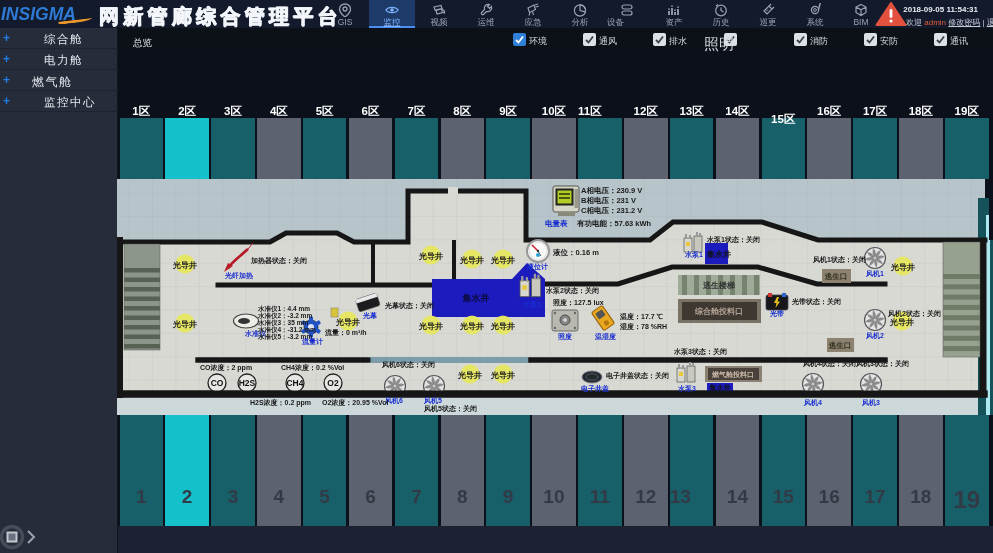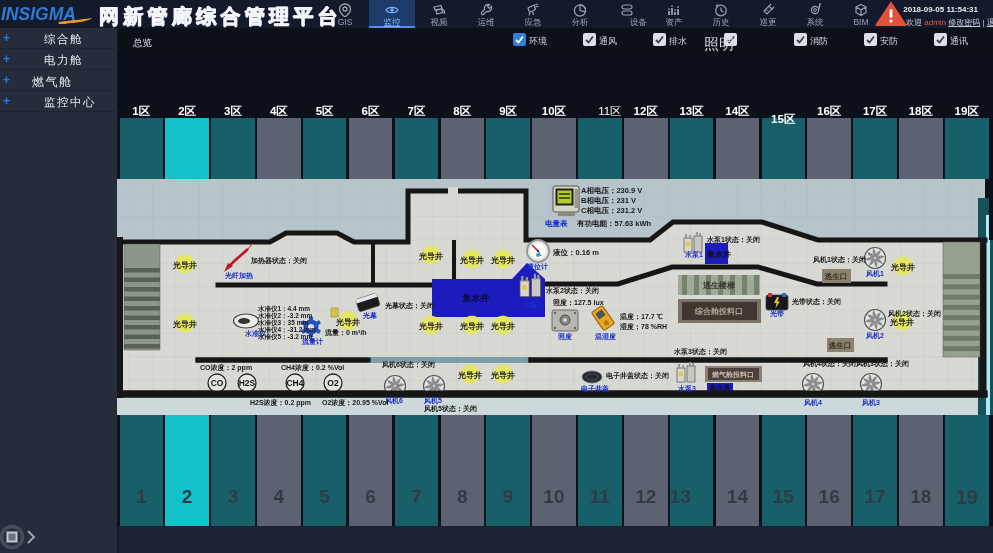--- a/index.html
+++ b/index.html
@@ -37,21 +37,21 @@
 <div class="abs" style="left:513px;top:17px;width:40px;text-align:center;font-size:8.5px;color:#99a2b2;white-space:nowrap">应急</div>
 <svg class="abs" style="left:573px;top:3px" width="14" height="14" viewBox="0 0 14 14">
       <circle cx="7" cy="7.5" r="5.6" fill="none" stroke="#99a2b2" stroke-width="1.2"></circle>
       <path d="M7 7.5 L7 1.9 A5.6 5.6 0 0 1 12.4 8.9 Z" fill="none" stroke="#99a2b2" stroke-width="1.2"></path>
     </svg>
 <div class="abs" style="left:560px;top:17px;width:40px;text-align:center;font-size:8.5px;color:#99a2b2;white-space:nowrap">分析</div>
 <svg class="abs" style="left:620px;top:3px" width="14" height="14" viewBox="0 0 14 14">
       <rect x="2" y="2" width="10" height="4" rx="2" fill="none" stroke="#99a2b2" stroke-width="1.2"></rect>
       <rect x="2" y="8" width="10" height="4" rx="2" fill="none" stroke="#99a2b2" stroke-width="1.2"></rect>
     </svg>
-<div class="abs" style="left:607px;top:17px;width:40px;text-align:right;font-size:8.5px;color:#99a2b2;white-space:nowrap">设备</div>
+<div class="abs" style="left:607px;top:17px;width:40px;text-align:left;font-size:8.5px;color:#99a2b2;white-space:nowrap">设备</div>
 <svg class="abs" style="left:667px;top:3px" width="14" height="14" viewBox="0 0 14 14">
       <path d="M2 12 L2 8 M2 6.7 L2 5.5 M5 12 L5 5 M5 3.7 L5 2.5 M8 12 L8 9 M8 7.7 L8 6.5 M11 12 L11 6 M11 4.7 L11 3.5" stroke="#99a2b2" stroke-width="1.8"></path>
     </svg>
 <div class="abs" style="left:654px;top:17px;width:40px;text-align:center;font-size:8.5px;color:#99a2b2;white-space:nowrap">资产</div>
 <svg class="abs" style="left:714px;top:3px" width="14" height="14" viewBox="0 0 14 14">
       <circle cx="7" cy="7.5" r="5.3" fill="none" stroke="#99a2b2" stroke-width="1.2"></circle>
       <path d="M7 4.5 L7 7.5 L9.5 9" fill="none" stroke="#99a2b2" stroke-width="1.2"></path>
       <path d="M2 3 L4 1.5" stroke="#99a2b2" stroke-width="1.2"></path>
     </svg>
 <div class="abs" style="left:701px;top:17px;width:40px;text-align:center;font-size:8.5px;color:#99a2b2;white-space:nowrap">历史</div>
@@ -183,21 +183,21 @@
 <div class="abs" style="left:440.5px;top:486px;width:43.5px;text-align:center;font-size:19px;font-weight:bold;color:#323a46;white-space:nowrap">8</div>
 <div class="abs" style="left:486.4px;top:118px;width:43.5px;height:61px;background:#176069"></div>
 <div class="abs" style="left:486.4px;top:104px;width:43.5px;text-align:center;font-size:11.5px;font-weight:bold;color:#fff;white-space:nowrap">9区</div>
 <div class="abs" style="left:486.4px;top:415px;width:43.5px;height:111px;background:#176069"></div>
 <div class="abs" style="left:486.4px;top:486px;width:43.5px;text-align:center;font-size:19px;font-weight:bold;color:#323a46;white-space:nowrap">9</div>
 <div class="abs" style="left:532.2px;top:118px;width:43.5px;height:61px;background:#5d6270"></div>
 <div class="abs" style="left:532.2px;top:104px;width:43.5px;text-align:center;font-size:11.5px;font-weight:bold;color:#fff;white-space:nowrap">10区</div>
 <div class="abs" style="left:532.2px;top:415px;width:43.5px;height:111px;background:#5d6270"></div>
 <div class="abs" style="left:532.2px;top:486px;width:43.5px;text-align:center;font-size:19px;font-weight:bold;color:#323a46;white-space:nowrap">10</div>
 <div class="abs" style="left:578.1px;top:118px;width:43.5px;height:61px;background:#176069"></div>
-<div class="abs" style="left:578.1px;top:104px;width:43.5px;text-align:right;font-size:11.5px;font-weight:normal;color:#fff;white-space:nowrap">11区</div>
+<div class="abs" style="left:578.1px;top:104px;width:43.5px;text-align:left;font-size:11.5px;font-weight:bold;color:#fff;white-space:nowrap">11区</div>
 <div class="abs" style="left:578.1px;top:415px;width:43.5px;height:111px;background:#176069"></div>
 <div class="abs" style="left:578.1px;top:486px;width:43.5px;text-align:center;font-size:19px;font-weight:bold;color:#323a46;white-space:nowrap">11</div>
 <div class="abs" style="left:624.0px;top:118px;width:43.5px;height:61px;background:#5d6270"></div>
 <div class="abs" style="left:624.0px;top:104px;width:43.5px;text-align:center;font-size:11.5px;font-weight:bold;color:#fff;white-space:nowrap">12区</div>
 <div class="abs" style="left:624.0px;top:415px;width:43.5px;height:111px;background:#5d6270"></div>
 <div class="abs" style="left:624.0px;top:486px;width:43.5px;text-align:center;font-size:19px;font-weight:bold;color:#323a46;white-space:nowrap">12</div>
 <div class="abs" style="left:669.8px;top:118px;width:43.5px;height:61px;background:#176069"></div>
 <div class="abs" style="left:669.8px;top:104px;width:43.5px;text-align:center;font-size:11.5px;font-weight:bold;color:#fff;white-space:nowrap">13区</div>
 <div class="abs" style="left:669.8px;top:415px;width:43.5px;height:111px;background:#176069"></div>
 <div class="abs" style="left:669.8px;top:486px;width:43.5px;text-align:left;font-size:19px;font-weight:bold;color:#323a46;white-space:nowrap">13</div>
@@ -217,21 +217,21 @@
 <div class="abs" style="left:853.3px;top:104px;width:43.5px;text-align:center;font-size:11.5px;font-weight:bold;color:#fff;white-space:nowrap">17区</div>
 <div class="abs" style="left:853.3px;top:415px;width:43.5px;height:111px;background:#176069"></div>
 <div class="abs" style="left:853.3px;top:486px;width:43.5px;text-align:center;font-size:19px;font-weight:bold;color:#323a46;white-space:nowrap">17</div>
 <div class="abs" style="left:899.1px;top:118px;width:43.5px;height:61px;background:#5d6270"></div>
 <div class="abs" style="left:899.1px;top:104px;width:43.5px;text-align:center;font-size:11.5px;font-weight:bold;color:#fff;white-space:nowrap">18区</div>
 <div class="abs" style="left:899.1px;top:415px;width:43.5px;height:111px;background:#5d6270"></div>
 <div class="abs" style="left:899.1px;top:486px;width:43.5px;text-align:center;font-size:19px;font-weight:bold;color:#323a46;white-space:nowrap">18</div>
 <div class="abs" style="left:945.0px;top:118px;width:43.5px;height:61px;background:#176069"></div>
 <div class="abs" style="left:945.0px;top:104px;width:43.5px;text-align:center;font-size:11.5px;font-weight:bold;color:#fff;white-space:nowrap">19区</div>
 <div class="abs" style="left:945.0px;top:415px;width:43.5px;height:111px;background:#176069"></div>
-<div class="abs" style="left:945.0px;top:486px;width:43.5px;text-align:center;font-size:20px;font-weight:bold;color:#323a46;white-space:nowrap">19</div>
+<div class="abs" style="left:945.0px;top:486px;width:43.5px;text-align:center;font-size:24px;font-weight:bold;color:#323a46;white-space:nowrap">19</div>
 <div class="abs" style="left:118px;top:526px;width:875px;height:27px;background:#1c2231"></div>
 <svg class="abs" style="left:117px;top:179px" width="876" height="236" viewBox="0 0 876 236" shape-rendering="auto">
       <rect x="0" y="0" width="868" height="236" fill="#d8d9d3"></rect>
       <polygon points="0,0 0,63 153,63 169,54 220,54 237,63 291,63 291,12 409,12 409,61 533,61 556,43 645,43 701,61 868,61 868,0" fill="#b7c4c9"></polygon>
       <g stroke="#9aa0a4" stroke-width="0.6" opacity="0.22">
         <line x1="12" y1="0" x2="12" y2="236"></line>
         <line x1="35.400000000000006" y1="0" x2="35.400000000000006" y2="236"></line>
         <line x1="58.80000000000001" y1="0" x2="58.80000000000001" y2="236"></line>
         <line x1="82.20000000000002" y1="0" x2="82.20000000000002" y2="236"></line>
         <line x1="105.60000000000002" y1="0" x2="105.60000000000002" y2="236"></line>

